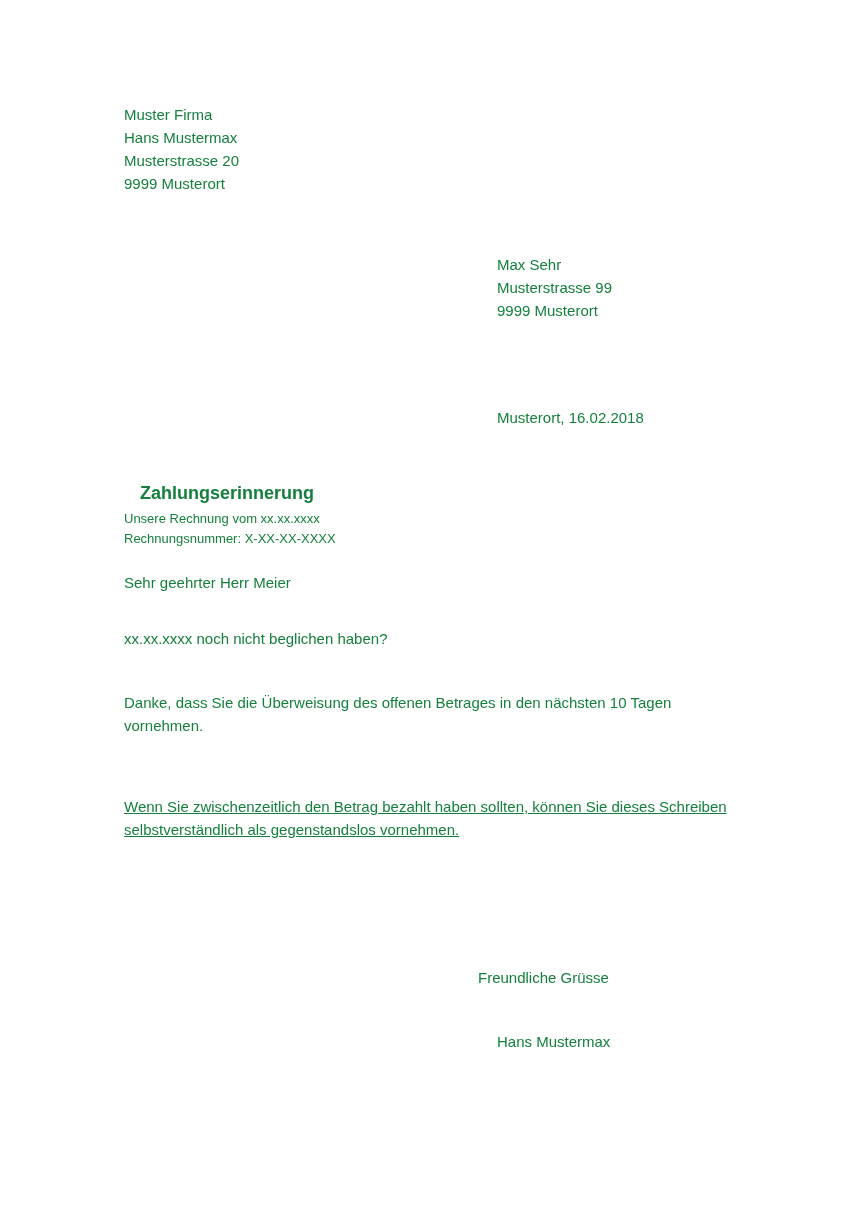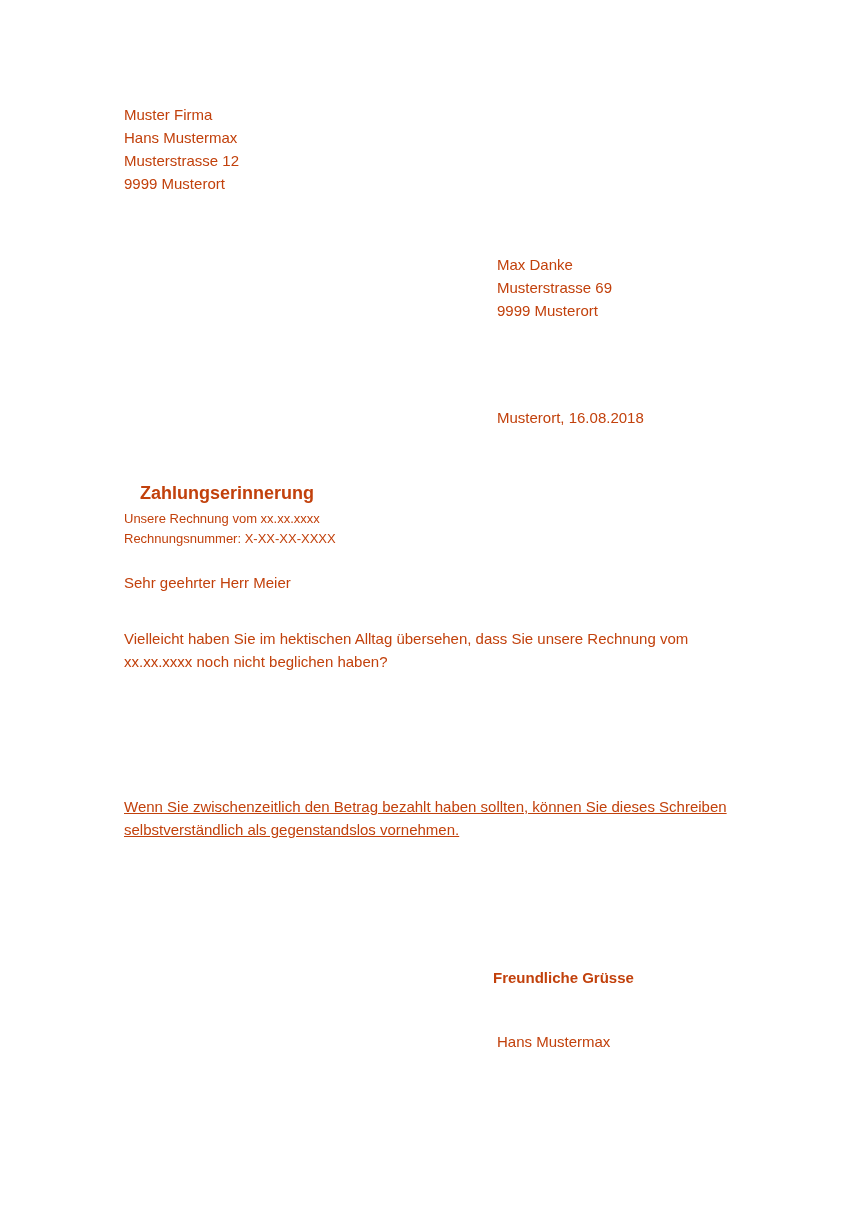--- a/index.html
+++ b/index.html
@@ -6,21 +6,21 @@
     margin: 0;
     padding: 0;
     background: #ffffff;
   }
   .page {
     position: relative;
     width: 868px;
     height: 1227px;
     background: #ffffff;
     font-family: "Liberation Sans", sans-serif;
-    color: #c2410c;
+    color: #15803d;
     overflow: hidden;
   }
   .abs { position: absolute; }
   .addr-line, .body-line {
     font-size: 15px;
     line-height: 23px;
     white-space: nowrap;
   }
   .sender-block   { left: 124px; top: 103px; }
   .recipient-block{ left: 497px; top: 253px; }
@@ -37,57 +37,60 @@
   .ref-line {
     font-size: 13px;
     line-height: 20px;
     white-space: nowrap;
   }
   .salutation { left: 124px; top: 571px; }
   .para-1 { left: 124px; top: 627px; }
   .para-2 { left: 124px; top: 691px; }
   .para-3 { left: 124px; top: 756px; }
   .para-4 { left: 124px; top: 795px; text-decoration: underline; }
-  .closing   { left: 493px; top: 966px; font-weight: bold; }
+  .closing   { left: 478px; top: 966px; }
   .signature { left: 497px; top: 1030px; }
 </style>
 </head>
 <body>
 
 <div class="page">
 
   <div class="abs sender-block">
     <div class="addr-line">Muster Firma</div>
     <div class="addr-line">Hans Mustermax</div>
-    <div class="addr-line">Musterstrasse 12</div>
+    <div class="addr-line">Musterstrasse 20</div>
     <div class="addr-line">9999 Musterort</div>
   </div>
 
   <div class="abs recipient-block">
-    <div class="addr-line">Max Danke</div>
-    <div class="addr-line">Musterstrasse 69</div>
+    <div class="addr-line">Max Sehr</div>
+    <div class="addr-line">Musterstrasse 99</div>
     <div class="addr-line">9999 Musterort</div>
   </div>
 
-  <div class="abs date-line">Musterort, 16.08.2018</div>
+  <div class="abs date-line">Musterort, 16.02.2018</div>
 
   <h1 class="abs subject">Zahlungserinnerung</h1>
 
   <div class="abs reference-block">
     <div class="ref-line">Unsere Rechnung vom xx.xx.xxxx</div>
     <div class="ref-line">Rechnungsnummer: X-XX-XX-XXXX</div>
   </div>
 
   <div class="abs salutation body-line">Sehr geehrter Herr Meier</div>
 
   <div class="abs para-1">
-    <div class="body-line">Vielleicht haben Sie im hektischen Alltag übersehen, dass Sie unsere Rechnung vom</div>
     <div class="body-line">xx.xx.xxxx noch nicht beglichen haben?</div>
   </div>
 
+  <div class="abs para-2">
+    <div class="body-line">Danke, dass Sie die Überweisung des offenen Betrages in den nächsten 10 Tagen</div>
+    <div class="body-line">vornehmen.</div>
+  </div>
 
 
   <div class="abs para-4">
     <div class="body-line">Wenn Sie zwischenzeitlich den Betrag bezahlt haben sollten, können Sie dieses Schreiben</div>
     <div class="body-line">selbstverständlich als gegenstandslos vornehmen.</div>
   </div>
 
   <div class="abs closing body-line">Freundliche Grüsse</div>
 
   <div class="abs signature body-line">Hans Mustermax</div>

